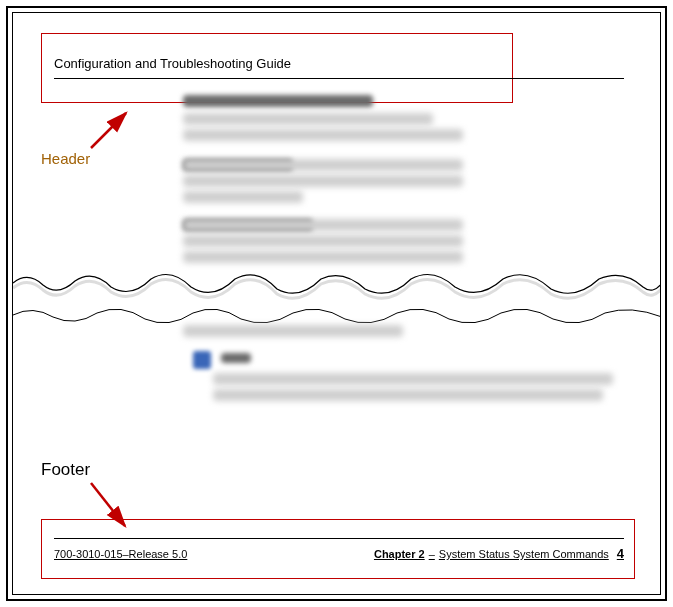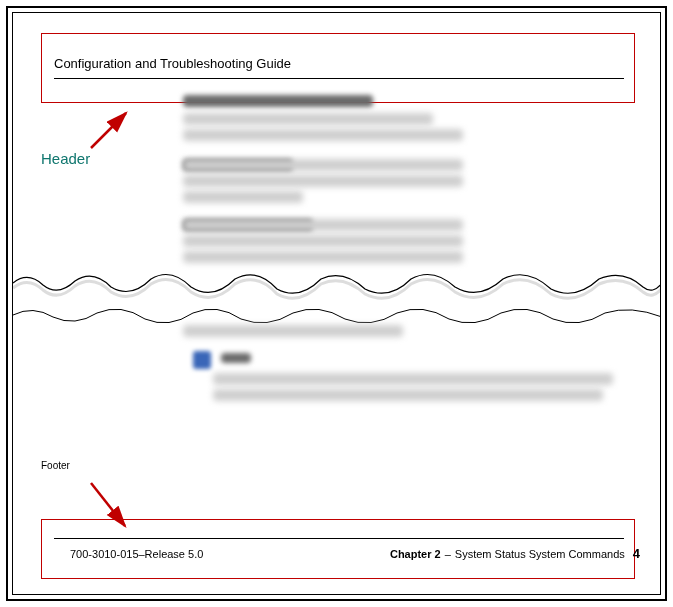--- a/index.html
+++ b/index.html
@@ -21,21 +21,21 @@
     left: 12px; top: 12px;
     width: 649px; height: 583px;
     border: 1px solid #000;
     background: #fff;
     overflow: hidden;
   }
 
   .header-box {
     position: absolute;
     left: 28px; top: 20px;
-    width: 594px; height: 70px;
+    width: 472px; height: 70px;
     border: 1px solid #c00000;
   }
   .header-row {
     position: absolute;
     left: 12px; top: 22px;
     width: 570px;
     display: flex;
     justify-content: space-between;
     font-size: 13px;
     color: #000;
@@ -44,26 +44,26 @@
     position: absolute;
     left: 12px; top: 44px;
     width: 570px; height: 0;
     border-top: 1px solid #000;
   }
 
   .label-header {
     position: absolute;
     left: 28px; top: 137px;
     font-size: 15px;
-    color: #0f766e;
+    color: #a16207;
   }
   .label-footer {
     position: absolute;
     left: 28px; top: 447px;
-    font-size: 10px;
+    font-size: 17px;
     color: #000;
   }
 
   .arrow { position: absolute; }
 
   .blur-area {
     position: absolute;
     left: 170px; top: 80px;
     width: 452px; height: 180px;
   }
@@ -102,27 +102,28 @@
     border: 1px solid #c00000;
   }
   .footer-rule {
     position: absolute;
     left: 12px; top: 18px;
     width: 570px; height: 0;
     border-top: 1px solid #000;
   }
   .footer-row {
     position: absolute;
-    left: 28px; top: 26px;
+    left: 12px; top: 26px;
     width: 570px;
     display: flex;
     justify-content: space-between;
     align-items: baseline;
     font-size: 11px;
     color: #000;
+    text-decoration: underline;
   }
   .footer-right { display: flex; align-items: baseline; gap: 4px; }
   .footer-right .chapter { font-weight: bold; }
   .footer-right .pagenum { font-weight: bold; font-size: 13px; margin-left: 4px; }
 </style>
 </head>
 <body>
 
 <div class="outer-border"></div>
 <div class="inner-border">

